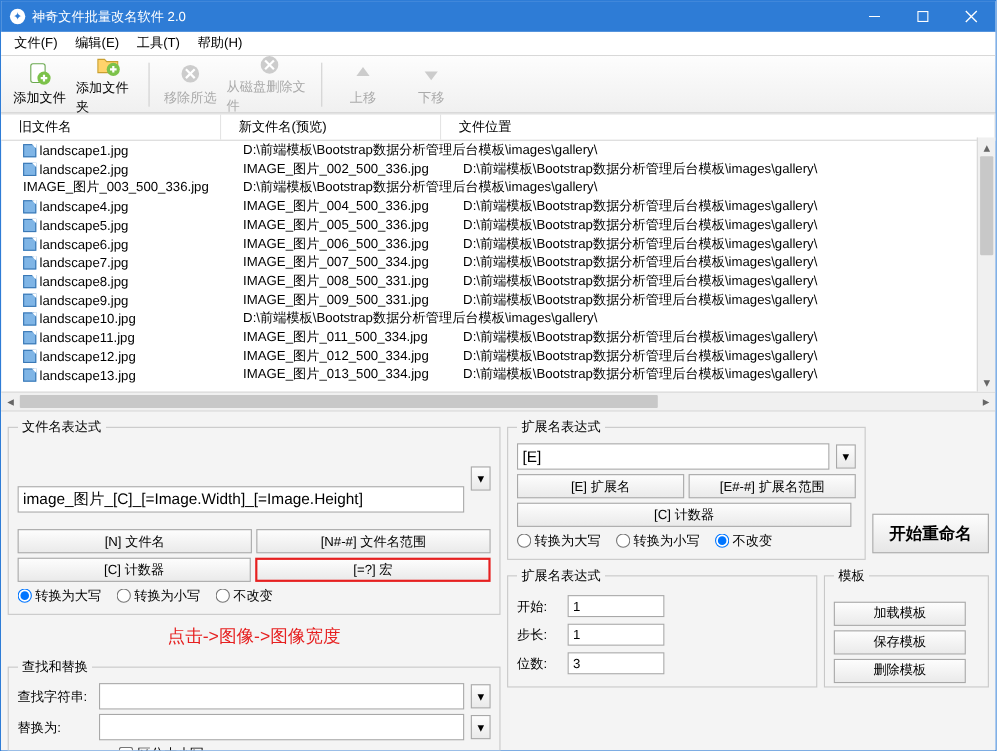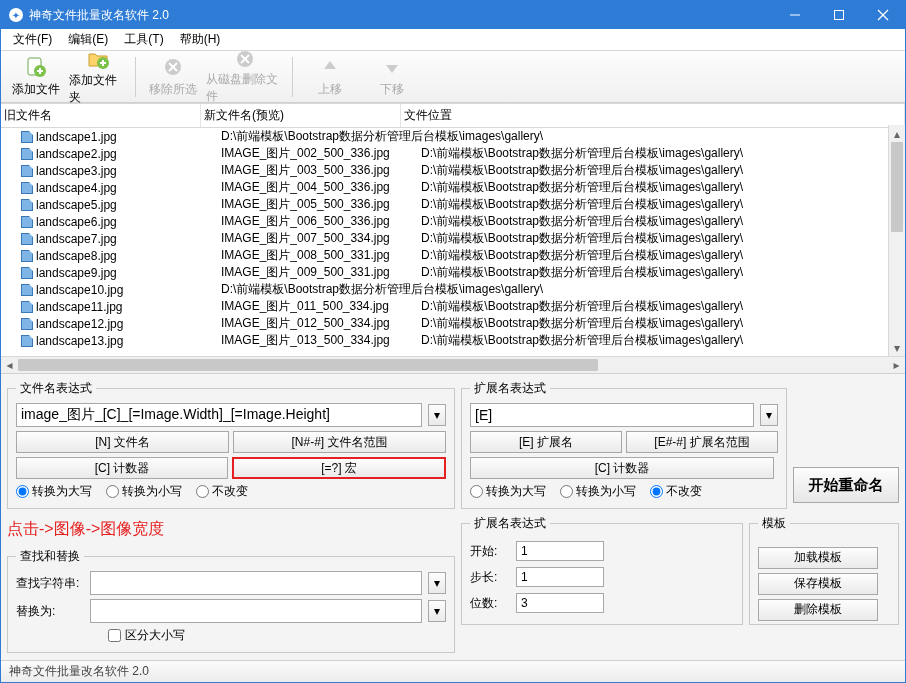--- a/index.html
+++ b/index.html
@@ -13,21 +13,21 @@
 .menubar { background: #fff; border-bottom: 1px solid #d8d8d8; height: 22px; display: flex; align-items: center; padding: 0 6px; gap: 4px; }
 .menubar span { padding: 2px 6px; }
 .toolbar { height: 52px; border-bottom: 1px solid #d0d0d0; display: flex; align-items: center; padding: 2px 6px; gap: 4px; background: linear-gradient(#fdfdfd,#f0f0f0); }
 .toolbtn { display: flex; flex-direction: column; align-items: center; justify-content: center; width: 58px; height: 48px; border-radius: 3px; gap: 2px; }
 .toolbtn.wide { width: 78px; }
 .toolbtn.disabled { color: #aaa; }
 .toolbtn .ticon { width: 24px; height: 24px; display:flex;align-items:center;justify-content:center; }
 .divider { width: 1px; height: 40px; background: #d0d0d0; margin: 0 4px; }
 .tables { position: relative; flex: 0 0 270px; display:flex; flex-direction:column; }
 .thead { display: flex; border-top:1px solid #d8d8d8; border-bottom: 1px solid #d8d8d8; background: #fff; }
-.th { padding: 3px 3px; border-right: 1px solid #e4e4e4; }
+.th { padding: 3px 16px; border-right: 1px solid #e4e4e4; }
 .col1 { width: 200px; }
 .col2 { width: 200px; }
 .col3 { flex: 1; }
 .tbody { flex:1; overflow: hidden; padding-left: 14px; }
 .trow { display: flex; height: 17px; align-items: center; }
 .td { padding: 0 6px; white-space: nowrap; overflow: hidden; }
 .fileicon { display:inline-block; width:12px; height:12px; background:#7fb5e6; border:1px solid #3a78b5; margin-right:3px; vertical-align:-2px; position:relative;}
 .fileicon:after{content:""; position:absolute; right:-1px; top:-1px; border:2px solid transparent; border-top-color:#fff; border-right-color:#fff;}
 .scroll-v { position:absolute; right:0; top:22px; bottom:17px; width:17px; background:#f0f0f0; border-left:1px solid #d8d8d8; display:flex; flex-direction:column; }
 .scroll-v .arr{height:17px; display:flex;align-items:center;justify-content:center;color:#666;}
@@ -37,29 +37,29 @@
 .scroll-h .arr{width:17px; display:flex;align-items:center;justify-content:center;color:#666;}
 .scroll-h .thumb{width:580px; background:#c8c8c8; margin:2px 0; border-radius:1px;}
 .scroll-h .track{flex:1;}
 .lower { flex:1; background: #f4f4f4; padding: 6px; display: flex; gap: 6px; border-top:1px solid #d0d0d0;}
 fieldset { border: 1px solid #c8c8c8; padding: 6px 8px 8px 8px; background:#f4f4f4;}
 legend { padding: 0 4px; font-size:12px;}
 .leftcol { width: 448px; display:flex; flex-direction:column; gap:6px;}
 .rightcol { flex:1; display:flex; flex-direction:column; gap:6px;}
 .row { display:flex; gap:6px; align-items:center;}
 input[type=text], select.combo { height: 24px; border:1px solid #a8a8a8; padding:0 4px; background:#fff; font-size:14px;}
-.combo{ appearance:none; padding-right:18px; background-image: linear-gradient(45deg, transparent 50%, #555 50%), linear-gradient(-45deg, transparent 50%, #555 50%); background-position: right 8px center, right 4px center; background-size: 4px 4px; background-repeat:no-repeat;}
+.combo{ appearance:none; padding-right:18px; background-image: linear-gradient(45deg, transparent 50%, #555 50%), linear-gradient(-45deg, transparent 50%, #555 50%); background-position: right 8px center, right 4px center; background-size: 4px 4px; background-repeat:no-repeat;margin-top:39px;}
 .btn { height: 22px; border:1px solid #a8a8a8; background: linear-gradient(#fdfdfd,#eaeaea); padding: 0 8px; display:flex;align-items:center;justify-content:center;}
 .btn.grid { flex:1; }
 .highlight-red { border: 2px solid #e62020 !important; }
 .radios { display:flex; gap:14px; align-items:center; padding-top:4px;}
 .radios label { display:flex; align-items:center; gap:3px;}
 input[type=radio]{ width:13px; height:13px;}
 .bigbtn { width: 106px; height: 36px; border:1px solid #a8a8a8; background: linear-gradient(#fdfdfd,#e6e6e6); font-size:15px; font-weight:bold; display:flex;align-items:center;justify-content:center;}
-.annotation { color:#e62020; font-size:16px; padding:4px 0 2px 0;}
+.annotation { color:#e62020; font-size:16px; text-align:center; padding:4px 0 2px 0;}
 .tmplbtn { width:120px; height:22px;margin-top:13px;}
 .statusbar { height:22px; border-top:1px solid #d0d0d0; background:linear-gradient(#fbfbfb,#ececec); padding:0 8px; display:flex; align-items:center; color:#444;}
 .checkbox-row{display:flex;align-items:center;gap:4px;padding:4px 0 0 92px;}
 .gridbtns { display:flex; gap:4px; }
 .small-input{width:88px;height:20px;border:1px solid #a8a8a8;padding:0 4px;background:#fff;}
 .counter-row{display:flex;align-items:center;gap:6px; height:26px;}
 </style>
 </head>
 <body>
 
@@ -166,21 +166,20 @@
       <div class="trow">
         <div class="td col1"><span class="fileicon"></span>landscape1.jpg</div>
         <div class="td col3">D:\前端模板\Bootstrap数据分析管理后台模板\images\gallery\</div>
       </div>
       <div class="trow">
         <div class="td col1"><span class="fileicon"></span>landscape2.jpg</div>
         <div class="td col2">IMAGE_图片_002_500_336.jpg</div>
         <div class="td col3">D:\前端模板\Bootstrap数据分析管理后台模板\images\gallery\</div>
       </div>
       <div class="trow">
-        <div class="td col1"><span class="fileicon"></span>landscape3.jpg</div>
         <div class="td col2">IMAGE_图片_003_500_336.jpg</div>
         <div class="td col3">D:\前端模板\Bootstrap数据分析管理后台模板\images\gallery\</div>
       </div>
       <div class="trow">
         <div class="td col1"><span class="fileicon"></span>landscape4.jpg</div>
         <div class="td col2">IMAGE_图片_004_500_336.jpg</div>
         <div class="td col3">D:\前端模板\Bootstrap数据分析管理后台模板\images\gallery\</div>
       </div>
       <div class="trow">
         <div class="td col1"><span class="fileicon"></span>landscape5.jpg</div>
@@ -242,21 +241,21 @@
 </div>
 
 <div class="lower">
   <div class="leftcol">
     <fieldset>
       <legend>文件名表达式</legend>
       <div class="row">
         <input type="text" class="combo" style="flex: 1 1 0%;" value="image_图片_[C]_[=Image.Width]_[=Image.Height]">
         <span class="btn" style="width:18px;padding:0">▾</span>
       </div>
-      <div class="gridbtns" style="margin-top:4px">
+      <div class="gridbtns" style="margin-top:15px">
         <span class="btn grid">[N] 文件名</span>
         <span class="btn grid">[N#-#] 文件名范围</span>
       </div>
       <div class="gridbtns" style="margin-top:4px">
         <span class="btn grid">[C] 计数器</span>
         <span class="btn grid highlight-red">[=?] 宏</span>
       </div>
       <div class="radios">
         <label>
             <input type="radio" checked="" style="">

